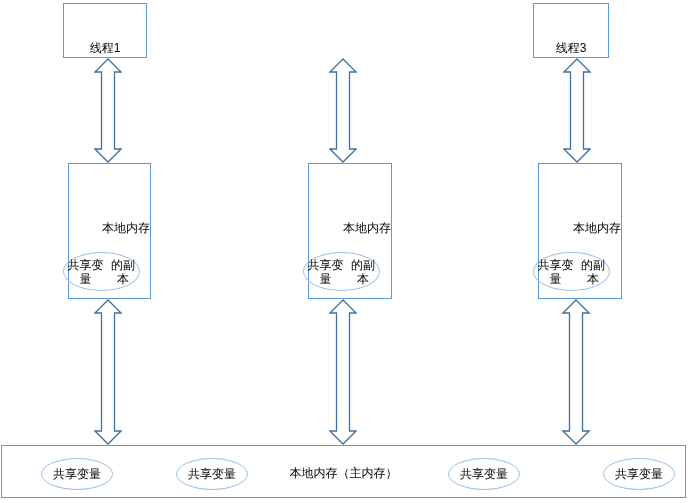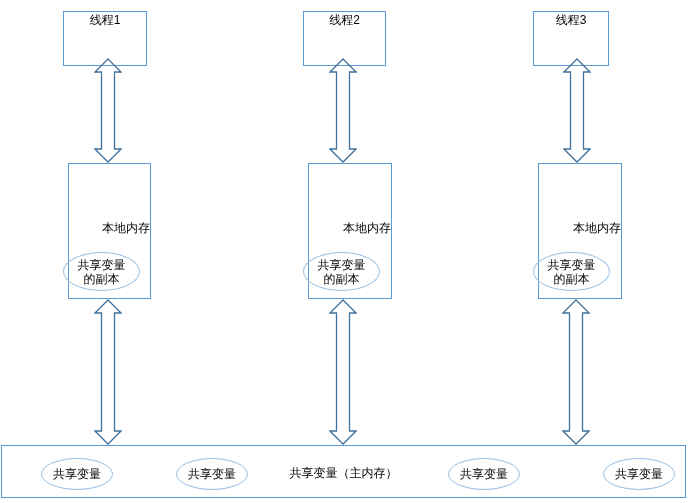--- a/index.html
+++ b/index.html
@@ -12,33 +12,33 @@
     color:#000000;
     overflow:hidden;
   }
   .box{
     position:absolute;
     border:1px solid #5B9BD5;
     background:#ffffff;
     box-sizing:border-box;
   }
   .thread-box{
-    display:flex;align-items:flex-start;justify-content:center;margin-top:8px;
+    display:flex;align-items:flex-end;justify-content:center;
   }
   .local-label{
     position:absolute;left:0;right:0;top:56px;
     text-align:right;line-height:16px;
   }
   .ellipse{
     position:absolute;
     border:1px solid #9DC3E6;
     border-radius:50%;
     box-sizing:border-box;
     background:transparent;
-    display:flex;flex-direction:column;
+    display:flex;flex-direction:row;
     align-items:center;justify-content:center;
     text-align:center;
     line-height:14px;
   }
   .arrow{position:absolute;}
   .mm-label{
     position:absolute;left:0;right:0;top:20px;
     text-align:center;line-height:14px;
   }
 </style>
@@ -57,23 +57,20 @@
     <div class="local-label">本地内存</div>
   </div>
   <div class="ellipse" style="left:63px;top:252px;width:77px;height:39px">
     <div>共享变量</div>
     <div>的副本</div>
   </div>
   <svg class="arrow" style="left:94px;top:299px" width="28" height="146" viewBox="0 0 28 146">
     <polygon points="14,1 27,14 20.5,14 20.5,132 27,132 14,145 1,132 7.5,132 7.5,14 1,14" fill="none" stroke="#41719C" stroke-width="1.3"></polygon>
   </svg>
 
-  <div class="box thread-box" style="left:303px;top:3px;width:83px;height:55px">
-    <span>线程2</span>
-  </div>
   <svg class="arrow" style="left:329px;top:58px" width="28" height="105" viewBox="0 0 28 105">
     <polygon points="14,1 27,14 20.5,14 20.5,91 27,91 14,104 1,91 7.5,91 7.5,14 1,14" fill="none" stroke="#41719C" stroke-width="1.3"></polygon>
   </svg>
   <div class="box" style="left:308px;top:163px;width:84px;height:136px">
     <div class="local-label">本地内存</div>
   </div>
   <div class="ellipse" style="left:303px;top:252px;width:77px;height:39px">
     <div>共享变量</div>
     <div>的副本</div>
   </div>
@@ -92,21 +89,21 @@
   </div>
   <div class="ellipse" style="left:533px;top:252px;width:77px;height:39px">
     <div>共享变量</div>
     <div>的副本</div>
   </div>
   <svg class="arrow" style="left:562px;top:299px" width="28" height="146" viewBox="0 0 28 146">
     <polygon points="14,1 27,14 20.5,14 20.5,132 27,132 14,145 1,132 7.5,132 7.5,14 1,14" fill="none" stroke="#41719C" stroke-width="1.3"></polygon>
   </svg>
 
   <div class="box" style="left:1px;top:445px;width:685px;height:53px">
-    <div class="mm-label">共享变量（主内存）</div>
+    <div class="mm-label">本地内存（主内存）</div>
     <div class="ellipse" style="left:39px;top:12px;width:72px;height:32px">
       <div>共享变量</div>
     </div>
     <div class="ellipse" style="left:174px;top:12px;width:72px;height:32px">
       <div>共享变量</div>
     </div>
     <div class="ellipse" style="left:446px;top:12px;width:72px;height:32px">
       <div>共享变量</div>
     </div>
     <div class="ellipse" style="left:601px;top:12px;width:72px;height:32px">

